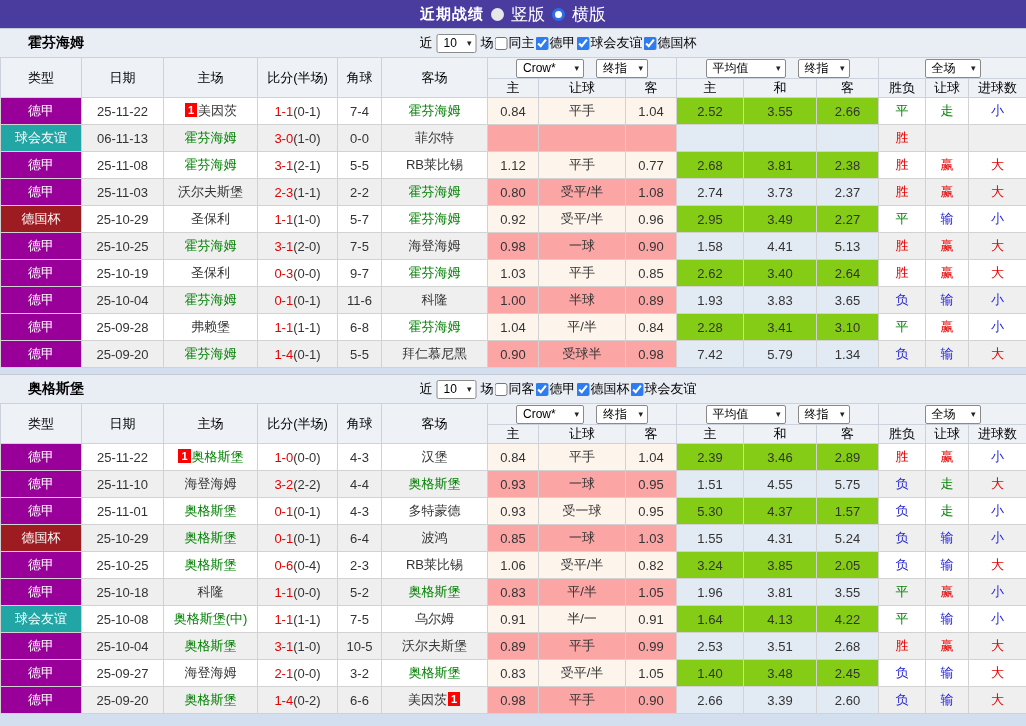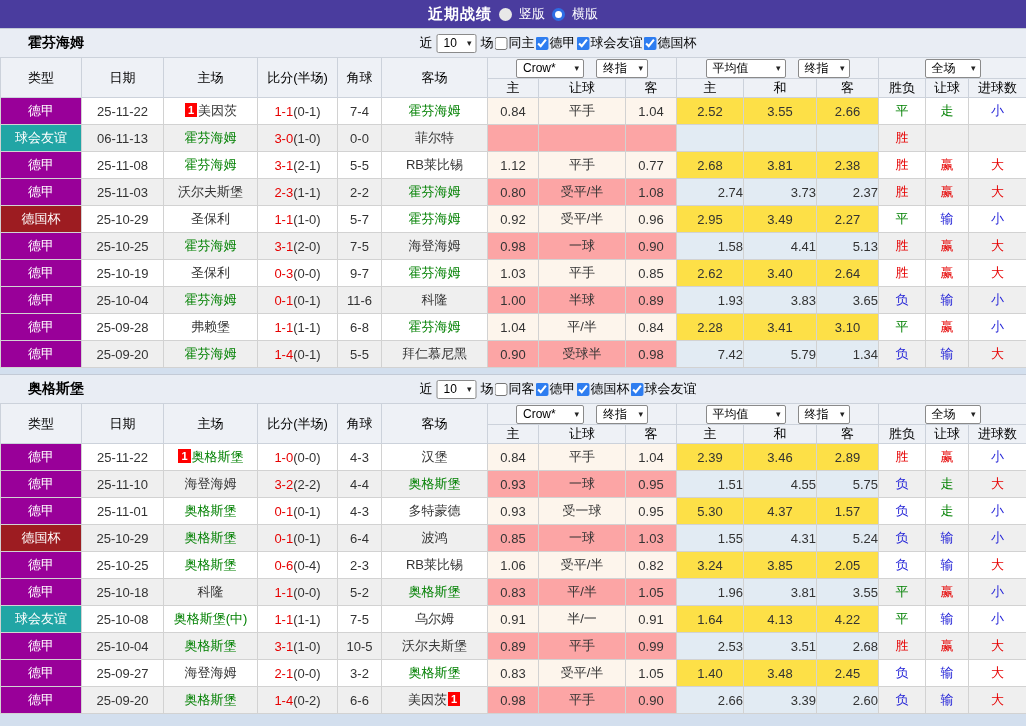--- a/index.html
+++ b/index.html
@@ -11,21 +11,21 @@
   }
   
   .topbar{
     height:28px;background:#4a3c9e;color:#fff;
     display:flex;align-items:center;justify-content:center;gap:7px;
   }
   .topbar .title{font-weight:bold;font-size:15px;letter-spacing:1px;}
   .radio{display:inline-block;border-radius:50%;vertical-align:middle;}
   .radio.plain{width:13px;height:13px;background:#e8e8e8;}
   .radio.ring{width:7px;height:7px;background:#fff;border:3px solid #2e6de4;}
-  .radio-label{font-size:13px;cursor:default;}
+  .radio-label{font-size:17px;cursor:default;}
   
   .section{background:#fff;}
   .sec-head{
     height:28px;background:#e9edf4;position:relative;
     display:flex;align-items:center;border-top:1px solid #c3cad6;
   }
   .team{font-weight:bold;font-size:14px;margin-left:28px;color:#000;}
   .filter{
     position:absolute;left:calc(50% + 45px);transform:translateX(-50%);
     display:flex;align-items:center;font-size:13px;color:#000;white-space:nowrap;
@@ -42,22 +42,22 @@
   table{border-collapse:collapse;table-layout:fixed;width:1026px;background:#fff;}
   th,td{border:1px solid #d2d2d2;text-align:center;overflow:hidden;white-space:nowrap;padding:0;}
   thead th{background:#eef1f6;font-weight:normal;font-size:13px;color:#000;border-color:#ccd2db;}
   thead tr.selrow th{height:20px;}
   thead tr.subrow th{height:15px;font-size:13px;}
   thead .thsel{display:inline-flex;gap:4px;align-items:center;justify-content:center;}
   tbody td{font-size:13px;height:26px;color:#333;background:#fff;}
   tr.alt td{background:#efefef;}
   td.odds{background:#fdf5ec;}
   tr.alt td.odds{background:#fca5a5;}
-  td.avg{background:#fde047;}
-  tr.alt td.avg{background:#e2ebf3;text-align:right;}
+  td.avg{background:#84cc16;}
+  tr.alt td.avg{background:#e2ebf3;}
   td.typec{color:#fff;font-size:13px;}
   td.typec.bund{background:#990099;}
   td.typec.fri{background:#21a5a5;}
   td.typec.cup{background:#9d1c21;}
   .green{color:#008000;}
   .score-m{color:#e60000;}
   .half{color:#333;}
   .badge{
     display:inline-block;background:#f00;color:#fff;font-size:11px;font-weight:bold;
     line-height:14px;padding:0 3px;margin:0 1px;vertical-align:1px;

